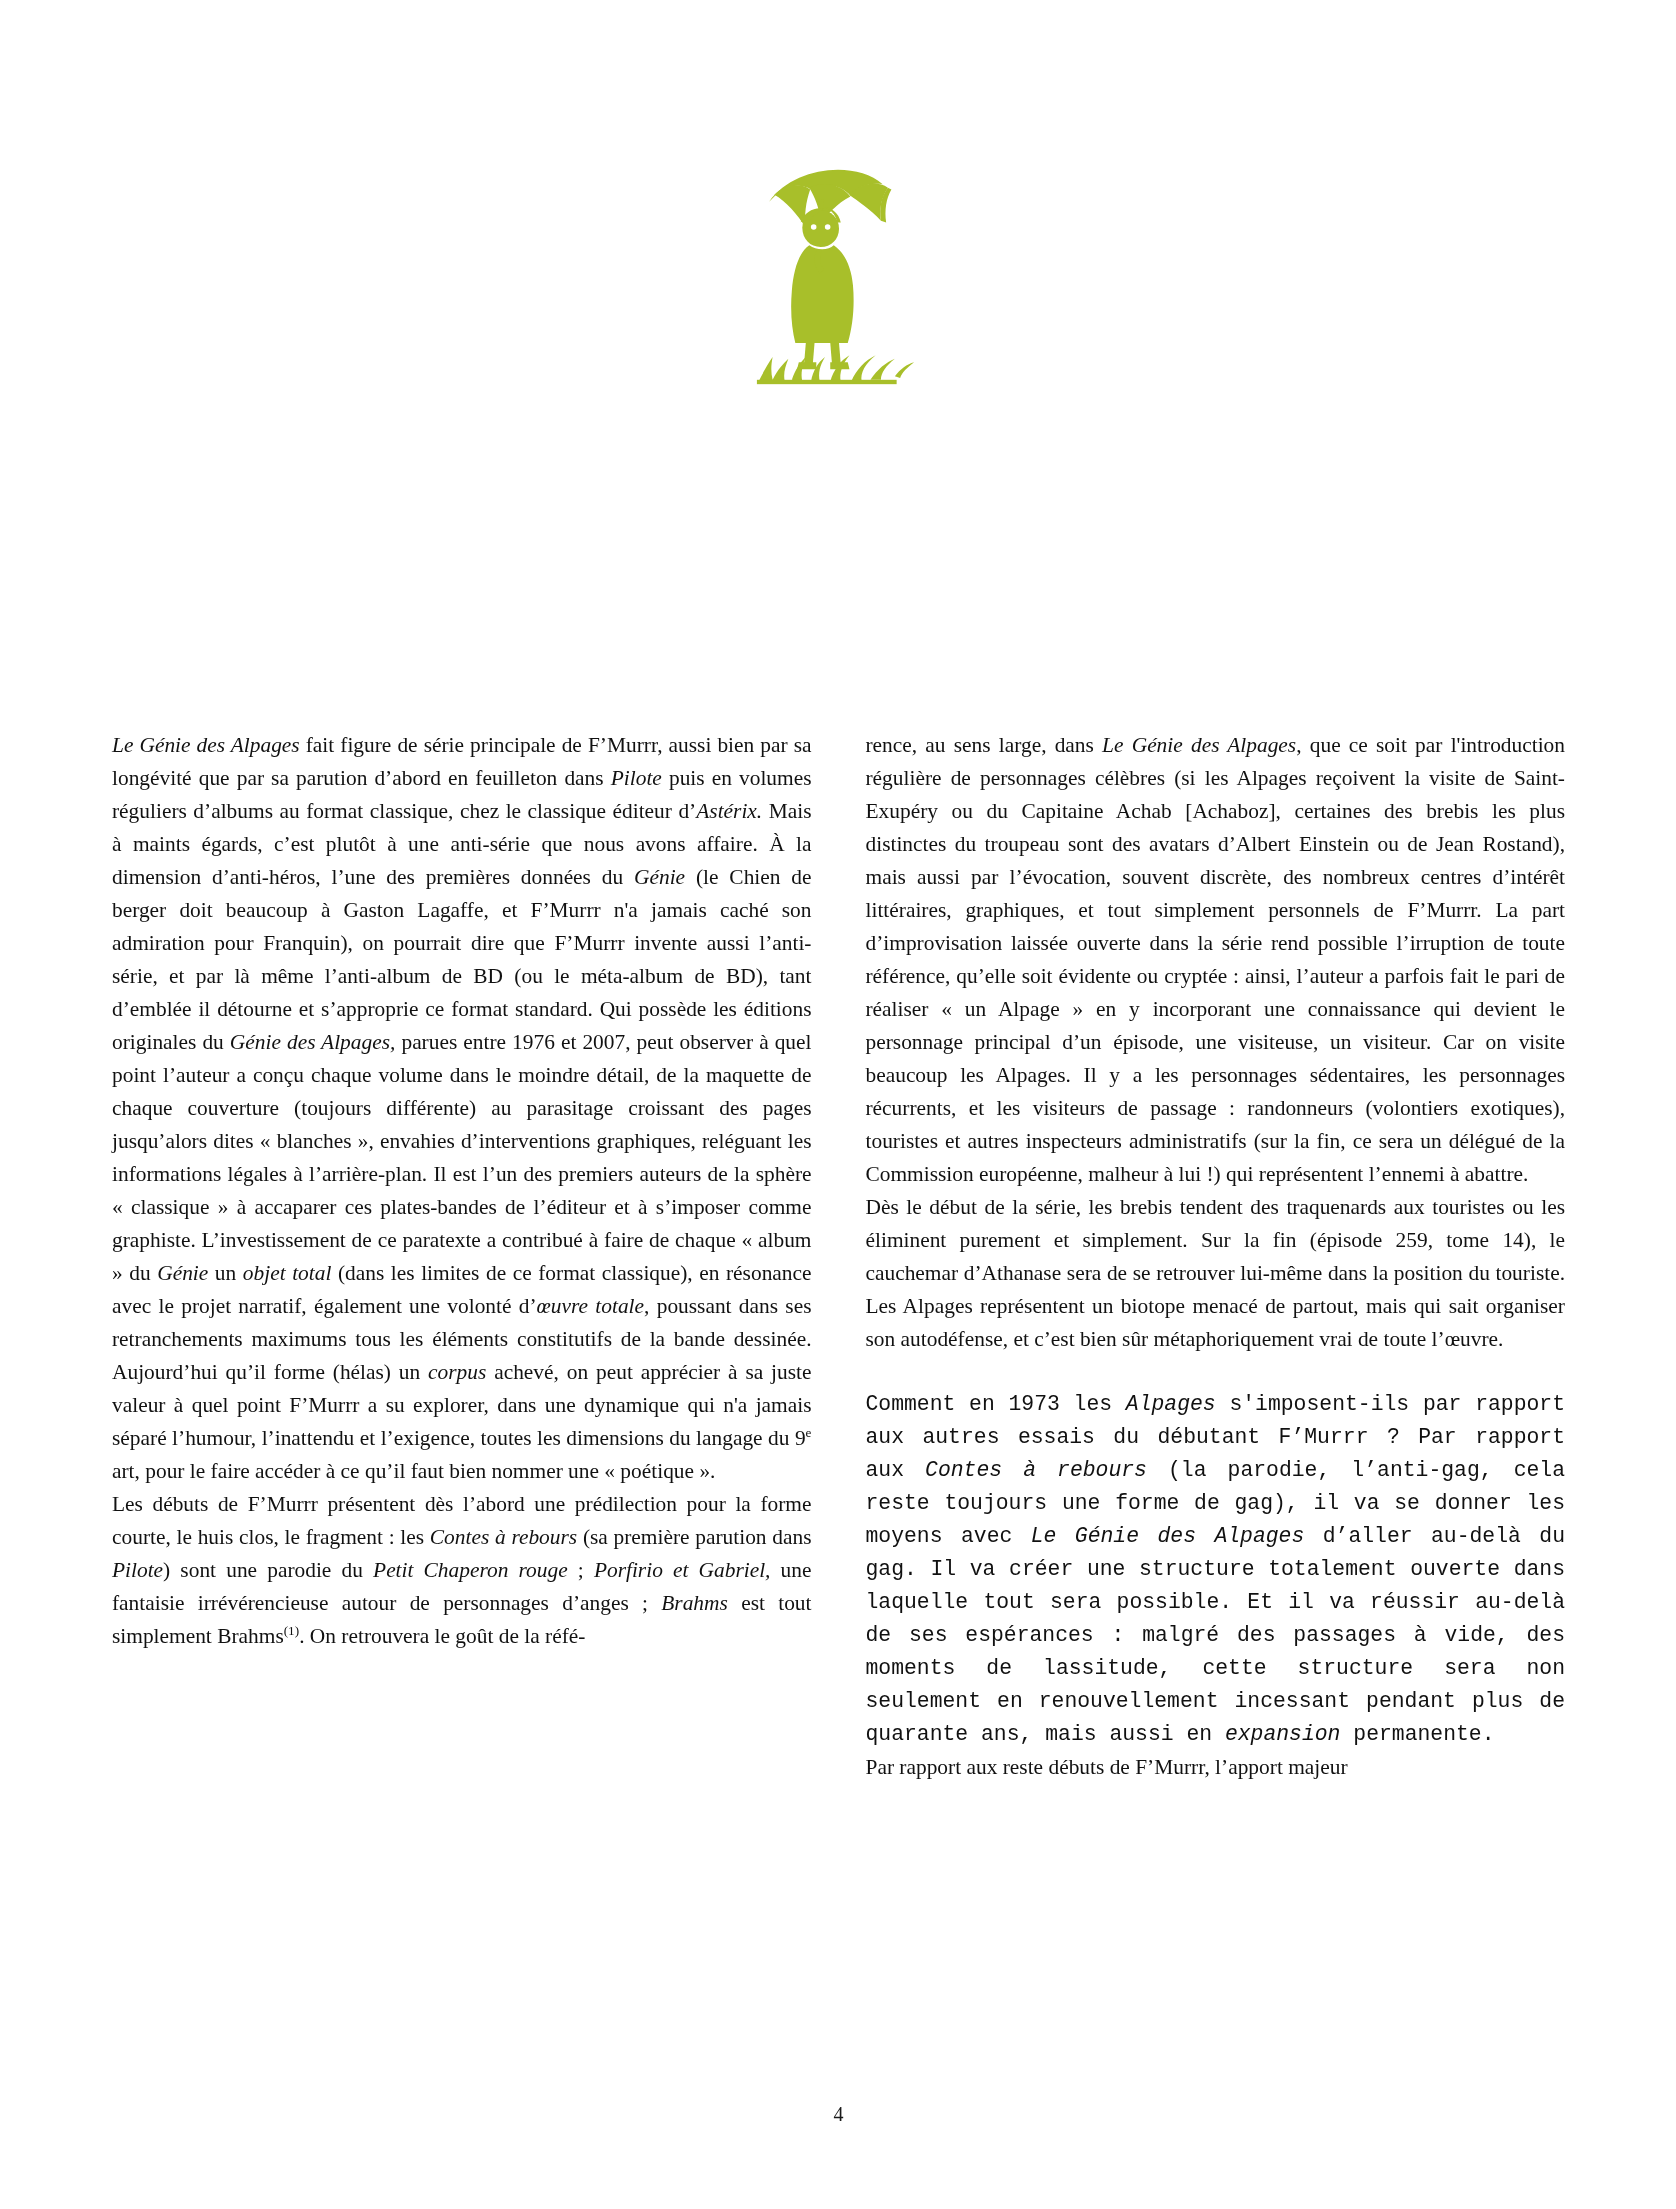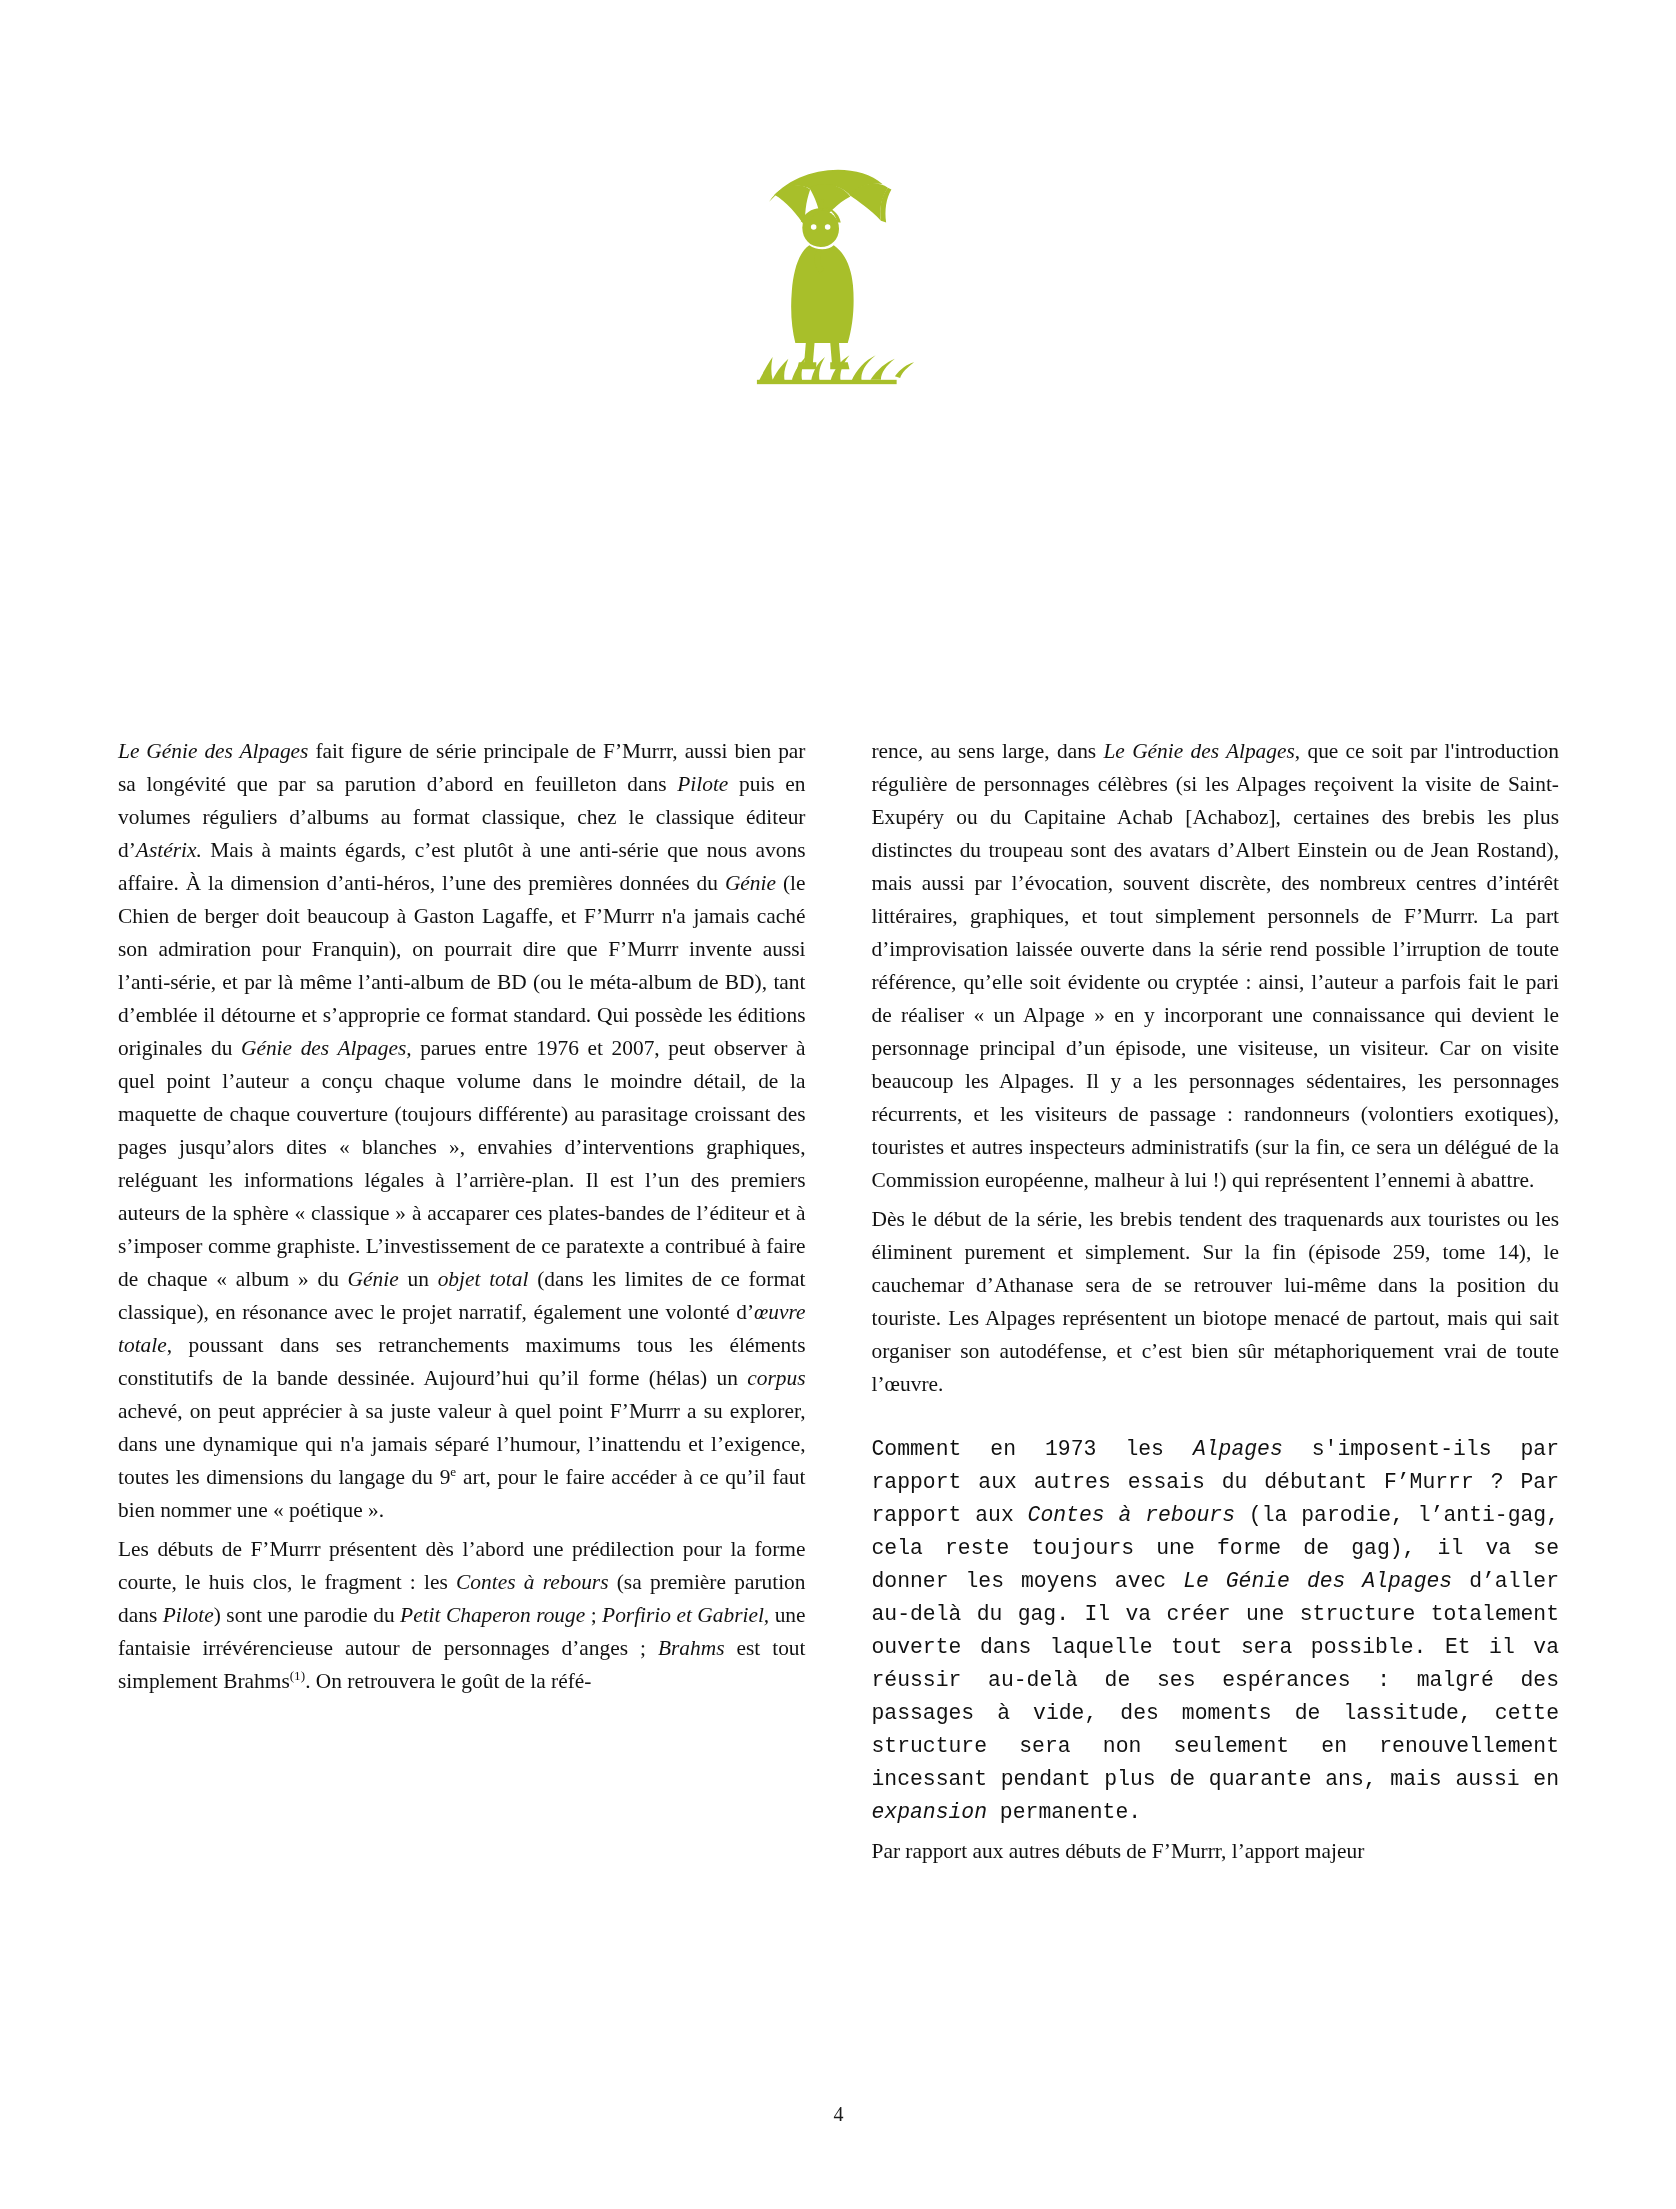--- a/index.html
+++ b/index.html
@@ -57,21 +57,21 @@
   .col {
     width: 700px;
     font-size: 21.4px;
     line-height: 33px;
     text-align: justify;
     text-justify: inter-word;
     hyphens: auto;
     -webkit-hyphens: auto;
   }
   .col p {
-    margin: 6px;
+    margin: 0;
   }
   .col p + p {
     margin-top: 0;
   }
   .col p.gap {
     margin-top: 32px;
     font-family: Liberation Mono, monospace;
   }
   .it { font-style: italic; }
   sup {
@@ -143,20 +143,20 @@
 
   <div class="columns">
     <div class="col" id="col-left">
         <p><span class="it">Le Génie des Alpages</span><span> fait figure de série principale de F’Murrr, aussi bien par sa longévité que par sa parution d’abord en feuilleton dans </span><span class="it">Pilote</span><span> puis en volumes réguliers d’albums au format classique, chez le classique éditeur d’</span><span class="it">Astérix.</span><span> Mais à maints égards, c’est plutôt à une anti-série que nous avons affaire. À la dimension d’anti-héros, l’une des premières données du </span><span class="it">Génie</span><span> (le Chien de berger doit beaucoup à Gaston Lagaffe, et F’Murrr n'a jamais caché son admiration pour Franquin), on pourrait dire que F’Murrr invente aussi l’anti-série, et par là même l’anti-album de BD (ou le méta-album de BD), tant d’emblée il détourne et s’approprie ce format standard. Qui possède les éditions originales du </span><span class="it">Génie des Alpages,</span><span> parues entre 1976 et 2007, peut observer à quel point l’auteur a conçu chaque volume dans le moindre détail, de la maquette de chaque couverture (toujours différente) au parasitage croissant des pages jusqu’alors dites « blanches », envahies d’interventions graphiques, reléguant les informations légales à l’arrière-plan. Il est l’un des premiers auteurs de la sphère « classique » à accaparer ces plates-bandes de l’éditeur et à s’imposer comme graphiste. L’investissement de ce paratexte a contribué à faire de chaque « album » du </span><span class="it">Génie</span><span> un </span><span class="it">objet total</span><span> (dans les limites de ce format classique), en résonance avec le projet narratif, également une volonté d’</span><span class="it">œuvre totale</span><span>, poussant dans ses retranchements maximums tous les éléments constitutifs de la bande dessinée. Aujourd’hui qu’il forme (hélas) un </span><span class="it">corpus</span><span> achevé, on peut apprécier à sa juste valeur à quel point F’Murrr a su explorer, dans une dynamique qui n'a jamais séparé l’humour, l’inattendu et l’exigence, toutes les dimensions du langage du 9</span><sup>e</sup><span> art, pour le faire accéder à ce qu’il faut bien nommer une « poétique ».</span></p>
         <p><span>Les débuts de F’Murrr présentent dès l’abord une prédilection pour la forme courte, le huis clos, le fragment : les </span><span class="it">Contes à rebours</span><span> (sa première parution dans </span><span class="it">Pilote</span><span>) sont une parodie du </span><span class="it">Petit Chaperon rouge</span><span> ; </span><span class="it">Porfirio et Gabriel,</span><span> une fantaisie irrévérencieuse autour de personnages d’anges ; </span><span class="it">Brahms</span><span> est tout simplement Brahms</span><sup>(1)</sup><span>. On retrouvera le goût de la réfé-</span></p>
       </div>
     <div class="col" id="col-right">
         <p><span>rence, au sens large, dans </span><span class="it">Le Génie des Alpages</span><span>, que ce soit par l'introduction régulière de personnages célèbres (si les Alpages reçoivent la visite de Saint-Exupéry ou du Capitaine Achab [Achaboz], certaines des brebis les plus distinctes du troupeau sont des avatars d’Albert Einstein ou de Jean Rostand), mais aussi par l’évocation, souvent discrète, des nombreux centres d’intérêt littéraires, graphiques, et tout simplement personnels de F’Murrr. La part d’improvisation laissée ouverte dans la série rend possible l’irruption de toute référence, qu’elle soit évidente ou cryptée : ainsi, l’auteur a parfois fait le pari de réaliser « un Alpage » en y incorporant une connaissance qui devient le personnage principal d’un épisode, une visiteuse, un visiteur. Car on visite beaucoup les Alpages. Il y a les personnages sédentaires, les personnages récurrents, et les visiteurs de passage : randonneurs (volontiers exotiques), touristes et autres inspecteurs administratifs (sur la fin, ce sera un délégué de la Commission européenne, malheur à lui !) qui représentent l’ennemi à abattre.</span></p>
         <p><span>Dès le début de la série, les brebis tendent des traquenards aux touristes ou les éliminent purement et simplement. Sur la fin (épisode 259, tome 14), le cauchemar d’Athanase sera de se retrouver lui-même dans la position du touriste. Les Alpages représentent un biotope menacé de partout, mais qui sait organiser son autodéfense, et c’est bien sûr métaphoriquement vrai de toute l’œuvre.</span></p>
         <p class="gap"><span>Comment en 1973 les </span><span class="it">Alpages</span><span> s'imposent-ils par rapport aux autres essais du débutant F’Murrr ? Par rapport aux </span><span class="it">Contes à rebours</span><span> (la parodie, l’anti-gag, cela reste toujours une forme de gag), il va se donner les moyens avec </span><span class="it">Le Génie des Alpages</span><span> d’aller au-delà du gag. Il va créer une structure totalement ouverte dans laquelle tout sera possible. Et il va réussir au-delà de ses espérances : malgré des passages à vide, des moments de lassitude, cette structure sera non seulement en renouvellement incessant pendant plus de quarante ans, mais aussi en </span><span class="it">expansion</span><span> permanente.</span></p>
-        <p><span>Par rapport aux autres débuts de F’Murrr, l’apport majeur</span></p>
+        <p><span>Par rapport aux reste débuts de F’Murrr, l’apport majeur</span></p>
       </div>
   </div>
 
   <div class="folio">4</div>
 
 </div>
 
 
 </body></html>

